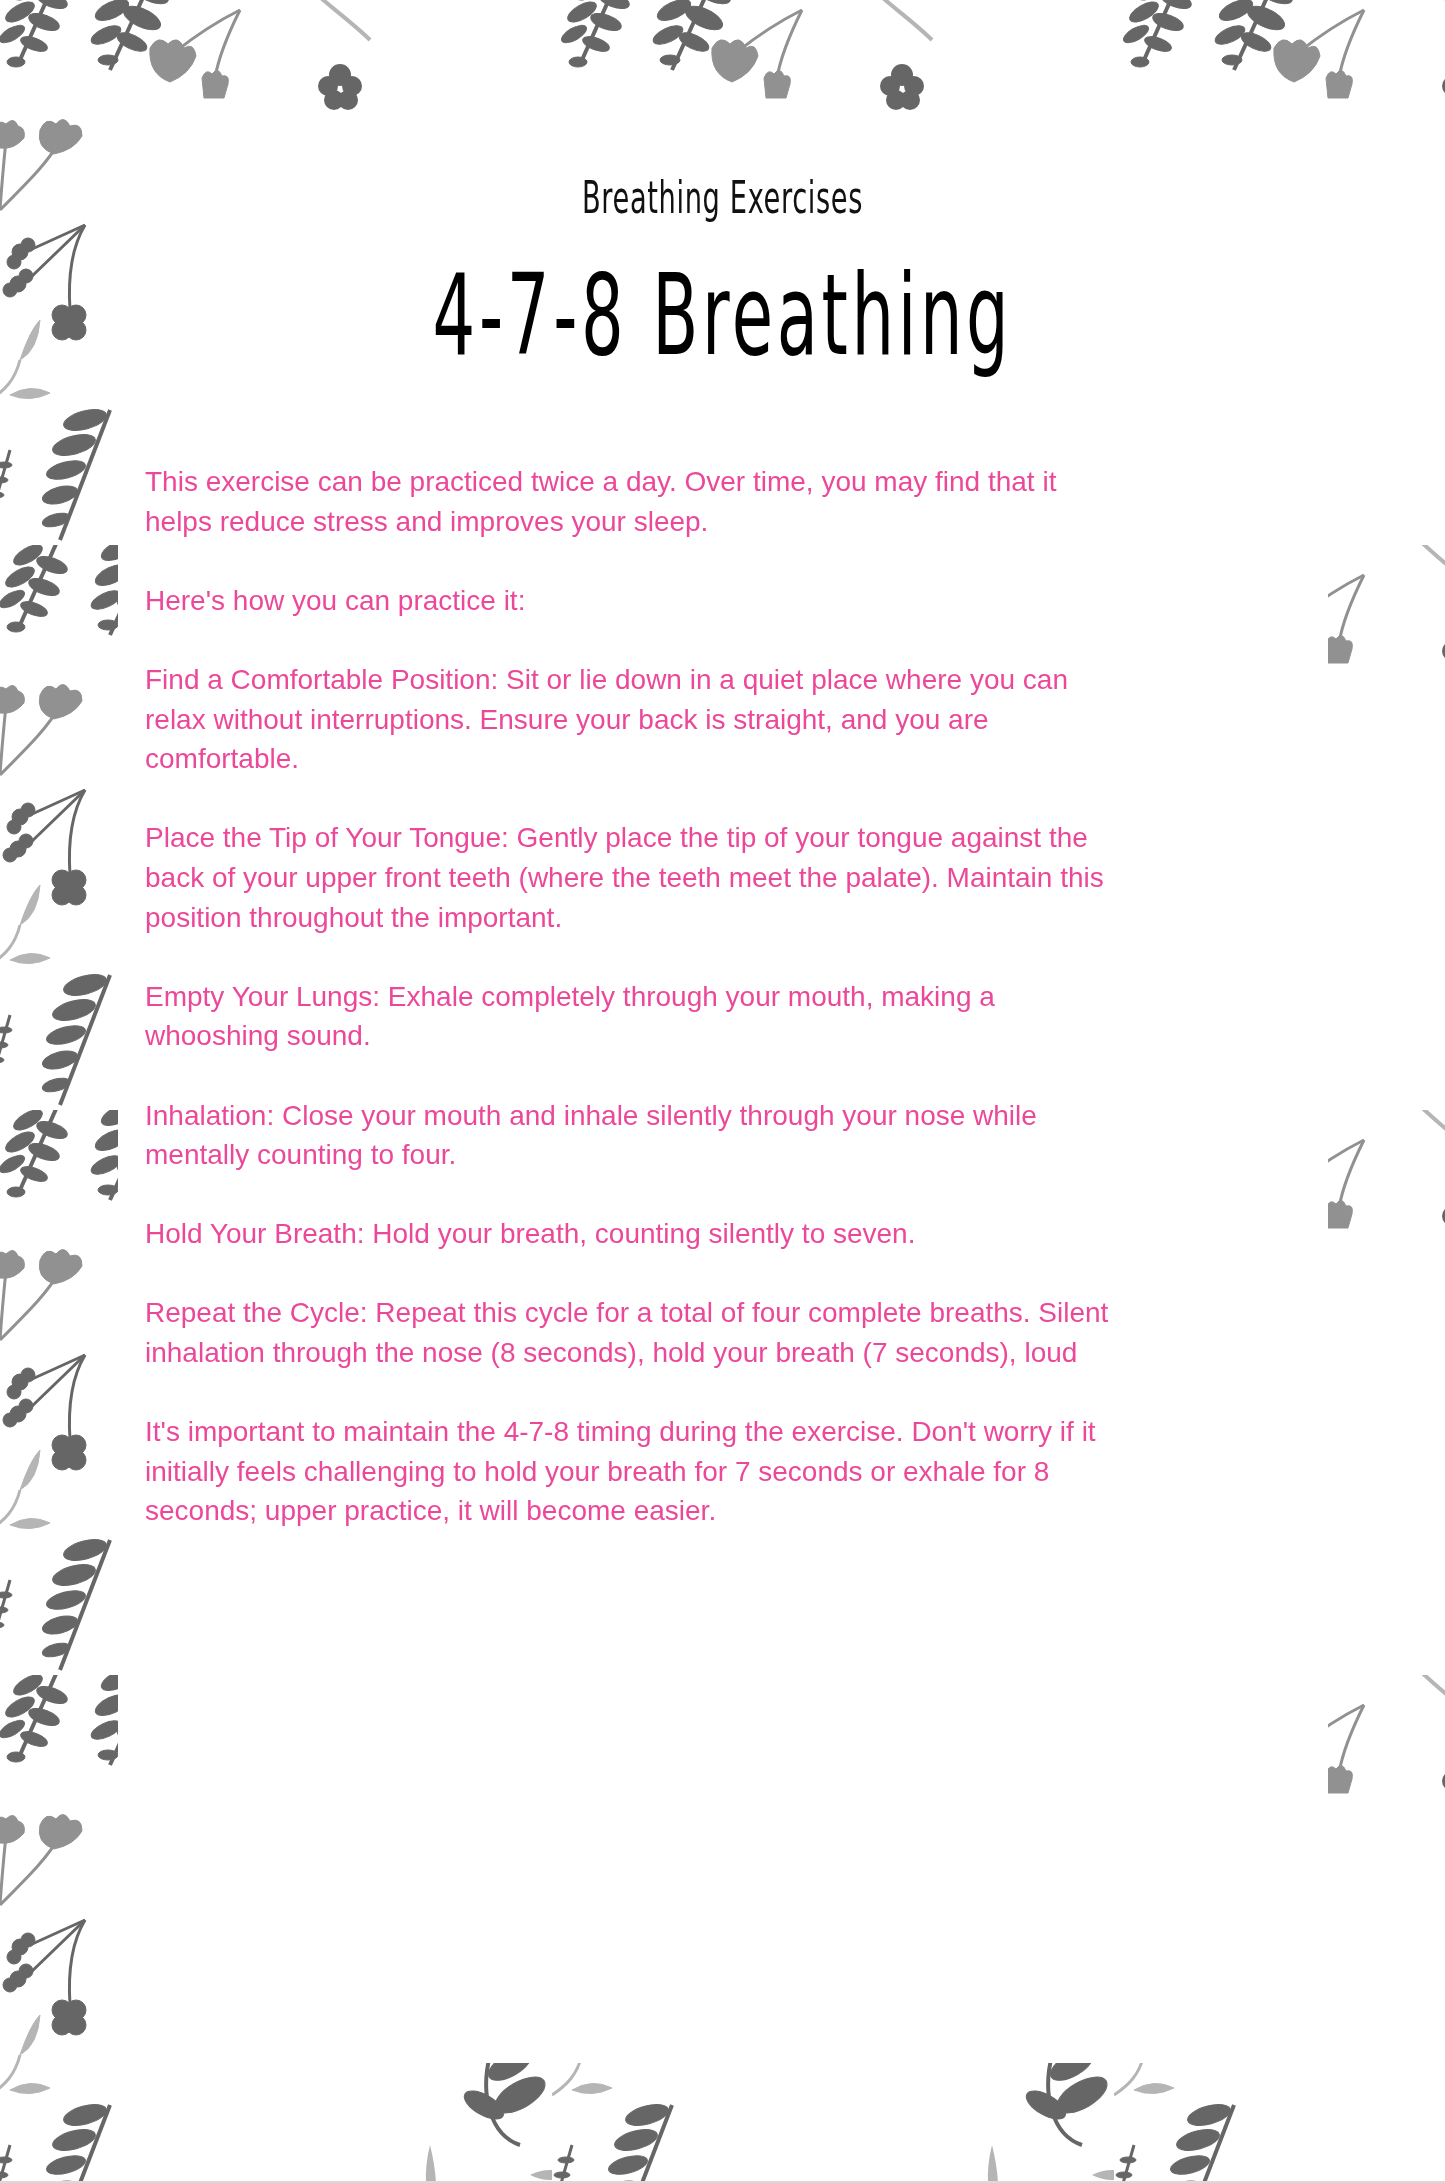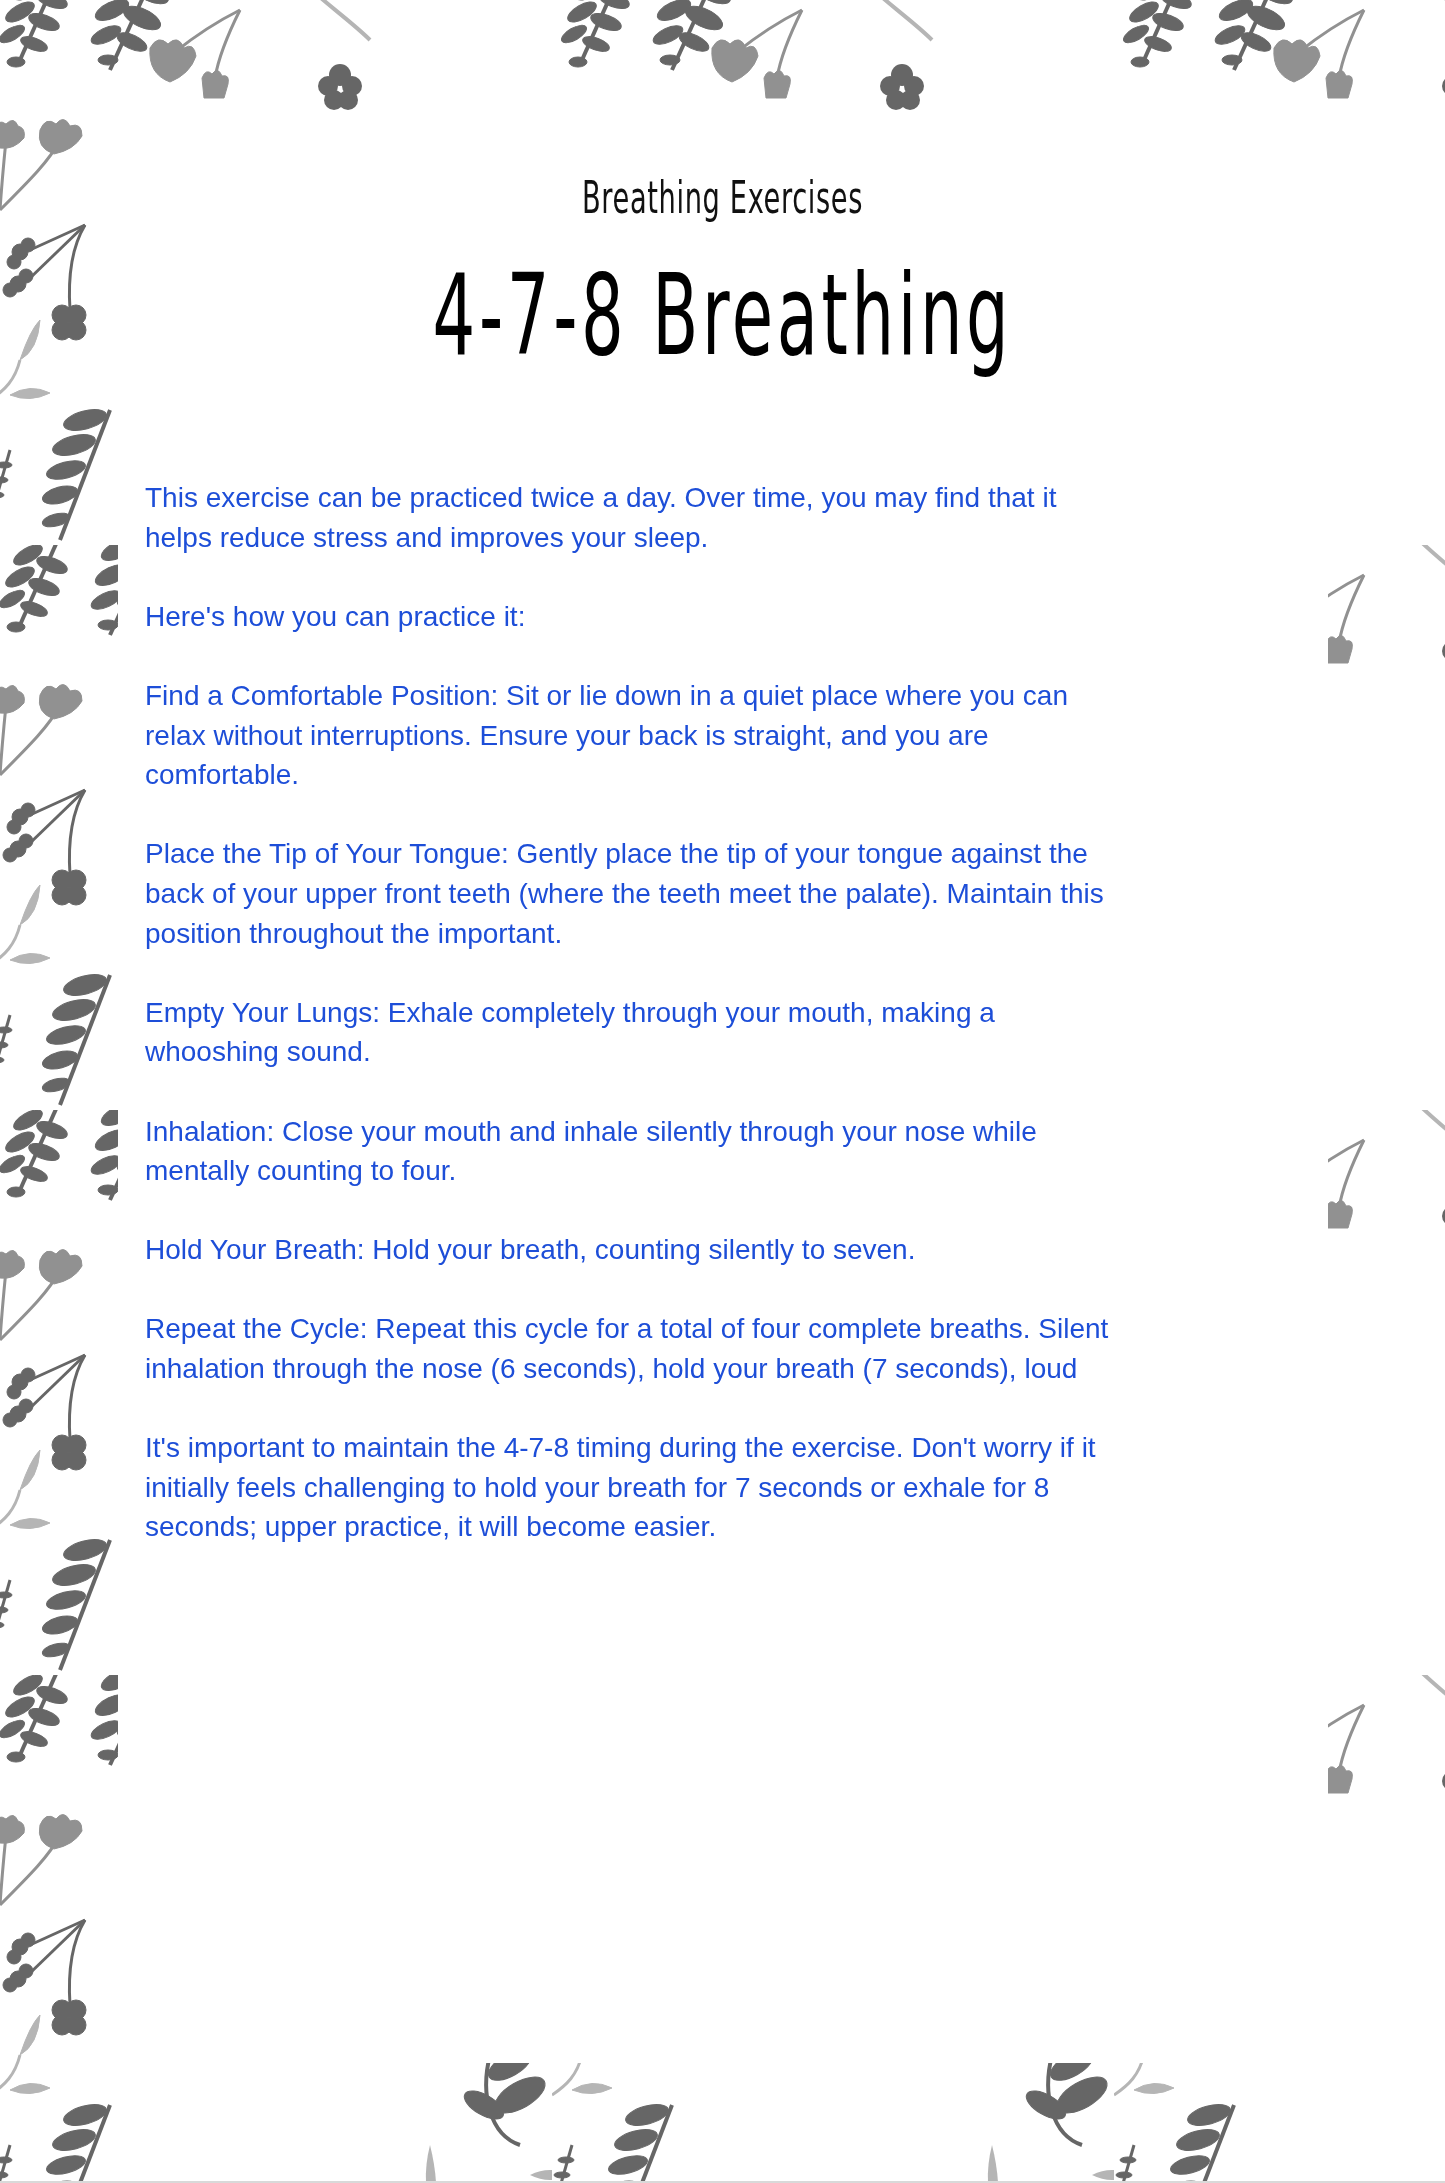--- a/index.html
+++ b/index.html
@@ -23,21 +23,21 @@
   }
   .title {
     position: absolute; left: 0; right: 0; top: 250px;
     text-align: center; font-size: 112px; line-height: 130px;
     font-family: "DejaVu Sans", sans-serif; font-weight: normal;
     transform: scaleX(0.6); transform-origin: 50% 0;
     letter-spacing: 6px; color: #000;
   }
   .body-text {
     position: absolute; left: 145px; top: 462px; width: 1190px;
-    font-size: 28px; line-height: 39.6px; color: #1d4ed8; margin-top: 16px;
+    font-size: 28px; line-height: 39.6px; color: #ec4899;
   }
   .para { margin: 0 0 39.6px 0; }
   .line { display: block; white-space: nowrap; }
   .lead { font-weight: normal; }
   .base-line { position: absolute; left: 0; right: 0; bottom: 0; height: 2px; background: #d9d9d9; }
 </style>
 </head>
 <body>
 
 <svg class="bg-pattern" viewBox="0 0 1445 2183" xmlns="http://www.w3.org/2000/svg">
@@ -177,21 +177,21 @@
   </p>
   <p class="para">
     <span class="line"><b class="lead">Inhalation</b><span>: Close your mouth and inhale silently through your nose while</span></span>
     <span class="line">mentally counting to four.</span>
   </p>
   <p class="para">
     <span class="line"><b class="lead">Hold Your Breath</b><span>: Hold your breath, counting silently to seven.</span></span>
   </p>
   <p class="para">
     <span class="line"><b class="lead">Repeat the Cycle</b><span>: Repeat this cycle for a total of four complete breaths. Silent</span></span>
-    <span class="line">inhalation through the nose (6 seconds), hold your breath (7 seconds), loud</span>
+    <span class="line">inhalation through the nose (8 seconds), hold your breath (7 seconds), loud</span>
   </p>
 
   <p class="para">
     <span class="line">It's important to maintain the 4-7-8 timing during the exercise. Don't worry if it</span>
     <span class="line">initially feels challenging to hold your breath for 7 seconds or exhale for 8</span>
     <span class="line">seconds; upper practice, it will become easier.</span>
   </p>
 </div>
 
 <div class="base-line"></div>

